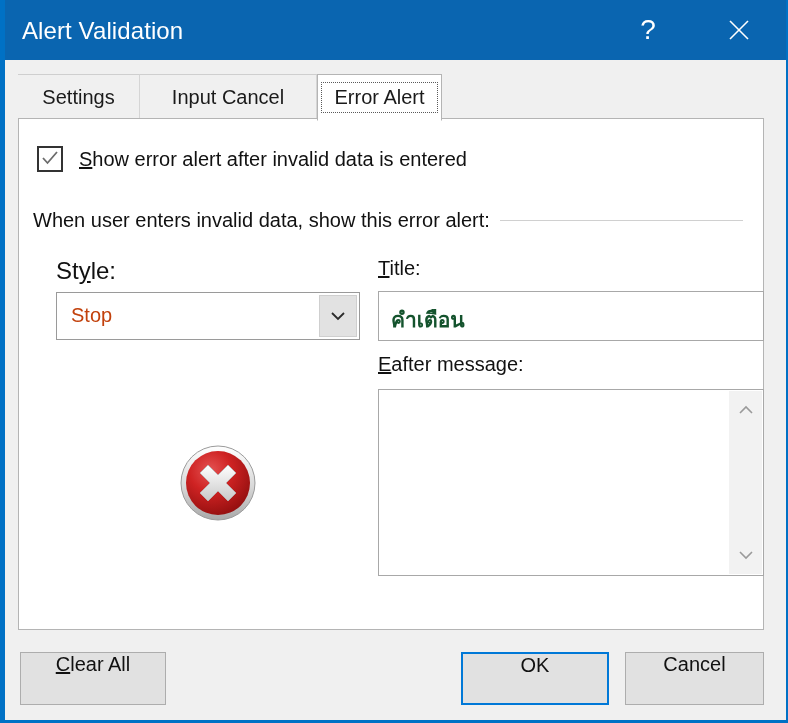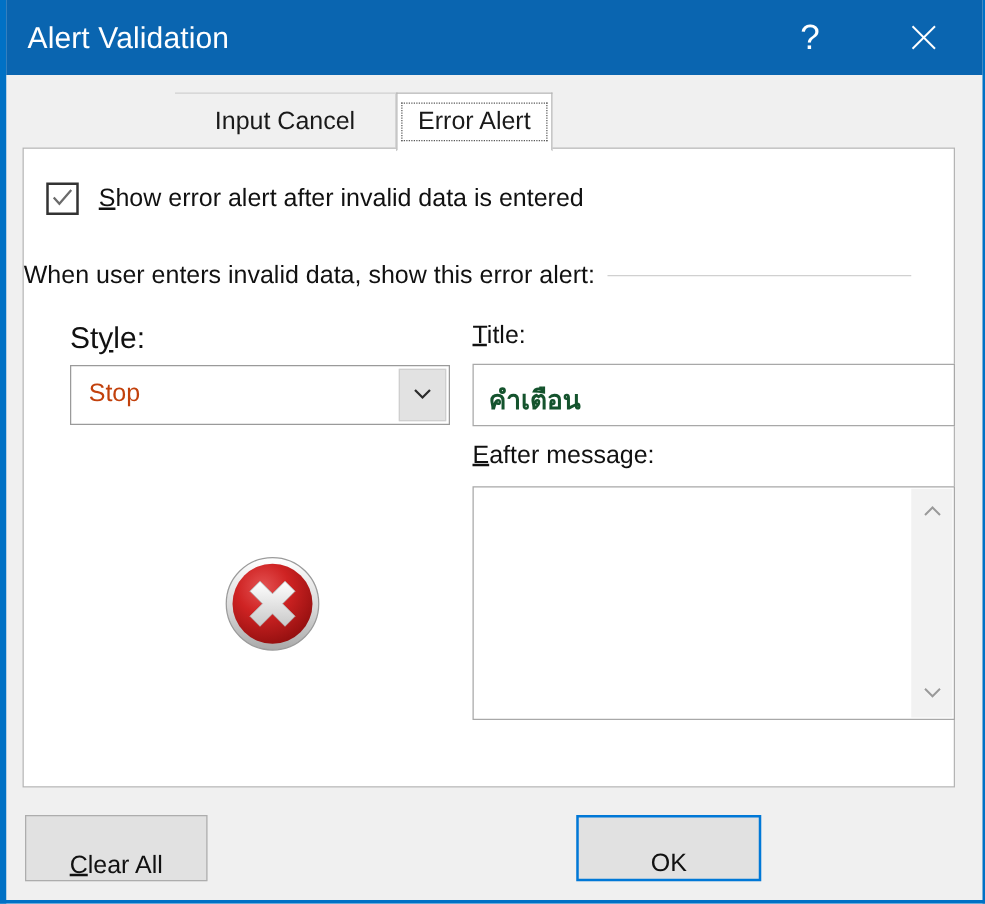--- a/index.html
+++ b/index.html
@@ -135,21 +135,21 @@
     margin-left: 16px;
     font-size: 20px;
     color: #111111;
     white-space: nowrap;
   }
   .accel { text-decoration: underline; }
 
   
   #group-header {
     position: absolute;
-    left: 0;
+    left: 14px;
     top: 90px;
     width: 710px;
     display: flex;
     align-items: center;
   }
   #group-header-label {
     font-size: 20px;
     color: #111111;
     white-space: nowrap;
   }
@@ -291,21 +291,21 @@
   #sb-up { top: 4px; }
   #sb-down { bottom: 4px; }
 
   
   .dlg-button {
     position: absolute;
     box-sizing: border-box;
     background: #e1e1e1;
     border: 1px solid #adadad;
     display: flex;
-    align-items: flex-end;
+    align-items: flex-start;
     justify-content: center;
     font-size: 20px;
     color: #111111;
     cursor: default;
     white-space: nowrap;
   }
   #clear-all-button { left: 15px;  top: 652px; width: 146px; height: 53px; }
   #ok-button {
     left: 456px; top: 652px; width: 148px; height: 53px;
     border: 2px solid #0078d7;
@@ -326,20 +326,23 @@
       <span>
         <svg width="24" height="24" viewBox="0 0 24 24">
           <line x1="3" y1="3" x2="21" y2="21" stroke="#ffffff" stroke-width="1.6"></line>
           <line x1="21" y1="3" x2="3" y2="21" stroke="#ffffff" stroke-width="1.6"></line>
         </svg>
       </span>
     </div>
   </div>
 
   <div id="tabstrip">
+    <div id="tab-settings" class="tab inactive">
+      <span>Settings</span>
+    </div>
     <div id="tab-input-message" class="tab inactive">
       <span>Input Cancel</span>
     </div>
     <div id="tab-error-alert" class="tab active">
       <span class="tab-focus">Error Alert</span>
     </div>
   </div>
 
   <div id="panel">
 
@@ -422,14 +425,17 @@
       </div>
     </div>
   </div>
 
   <div id="clear-all-button" class="dlg-button">
     <span><span class="accel">C</span><span>lear All</span></span>
   </div>
   <div id="ok-button" class="dlg-button">
     <span>OK</span>
   </div>
+  <div id="cancel-button" class="dlg-button">
+    <span>Cancel</span>
+  </div>
 
 </div>
 
 </body></html>

